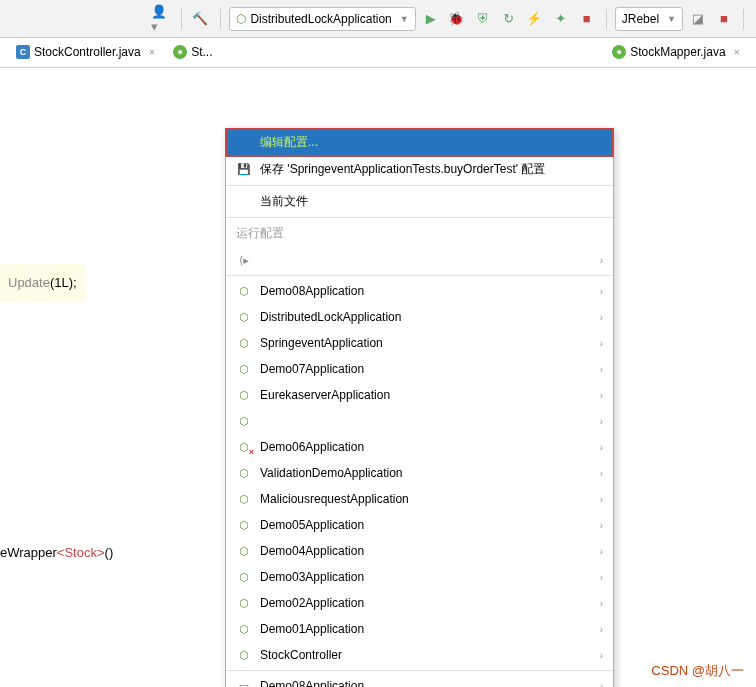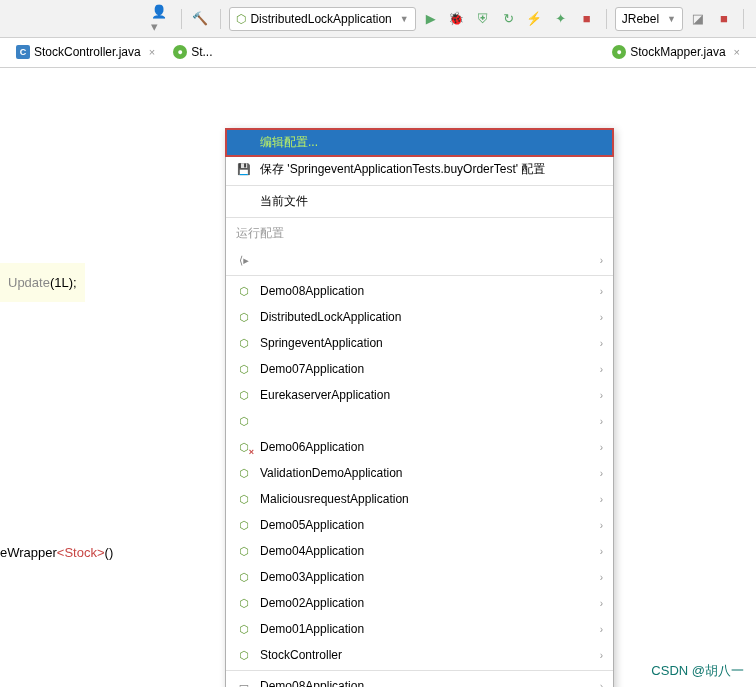--- a/index.html
+++ b/index.html
@@ -40,21 +40,21 @@
     .dd-item .icon { width: 16px; height: 16px; display: flex; align-items: center; justify-content: center; font-size: 11px; }
     .dd-item .chevron { margin-left: auto; color: #999; font-size: 10px; }
     .dd-sep { height: 1px; background: #e0e0e0; margin: 2px 0; }
     .dd-header { color: #999; font-size: 12px; padding: 5px 10px; }
     .spring-icon { color: #6a9e3f; font-size: 13px; }
     .run-icon { color: #888; font-size: 10px; }
     .save-icon { color: #555; }
     .err-icon { position: relative; }
     .err-icon::after { content: "×"; position: absolute; bottom: -2px; right: -2px; color: #c74543; font-size: 9px; font-weight: bold; }
     
-    .watermark { position: absolute; right: 12px; bottom: 8px; font-size: 13px; color: #0f766e; }
+    .watermark { position: absolute; right: 12px; bottom: 8px; font-size: 13px; color: #c2410c; }
   </style>
 </head>
 <body>
 
 <div class="toolbar">
   <div class="toolbar-spacer"></div>
   <div class="toolbar-btn gray">👤▾</div>
   <div class="toolbar-sep"></div>
   <div class="toolbar-btn green">🔨</div>
   <div class="toolbar-sep"></div>

